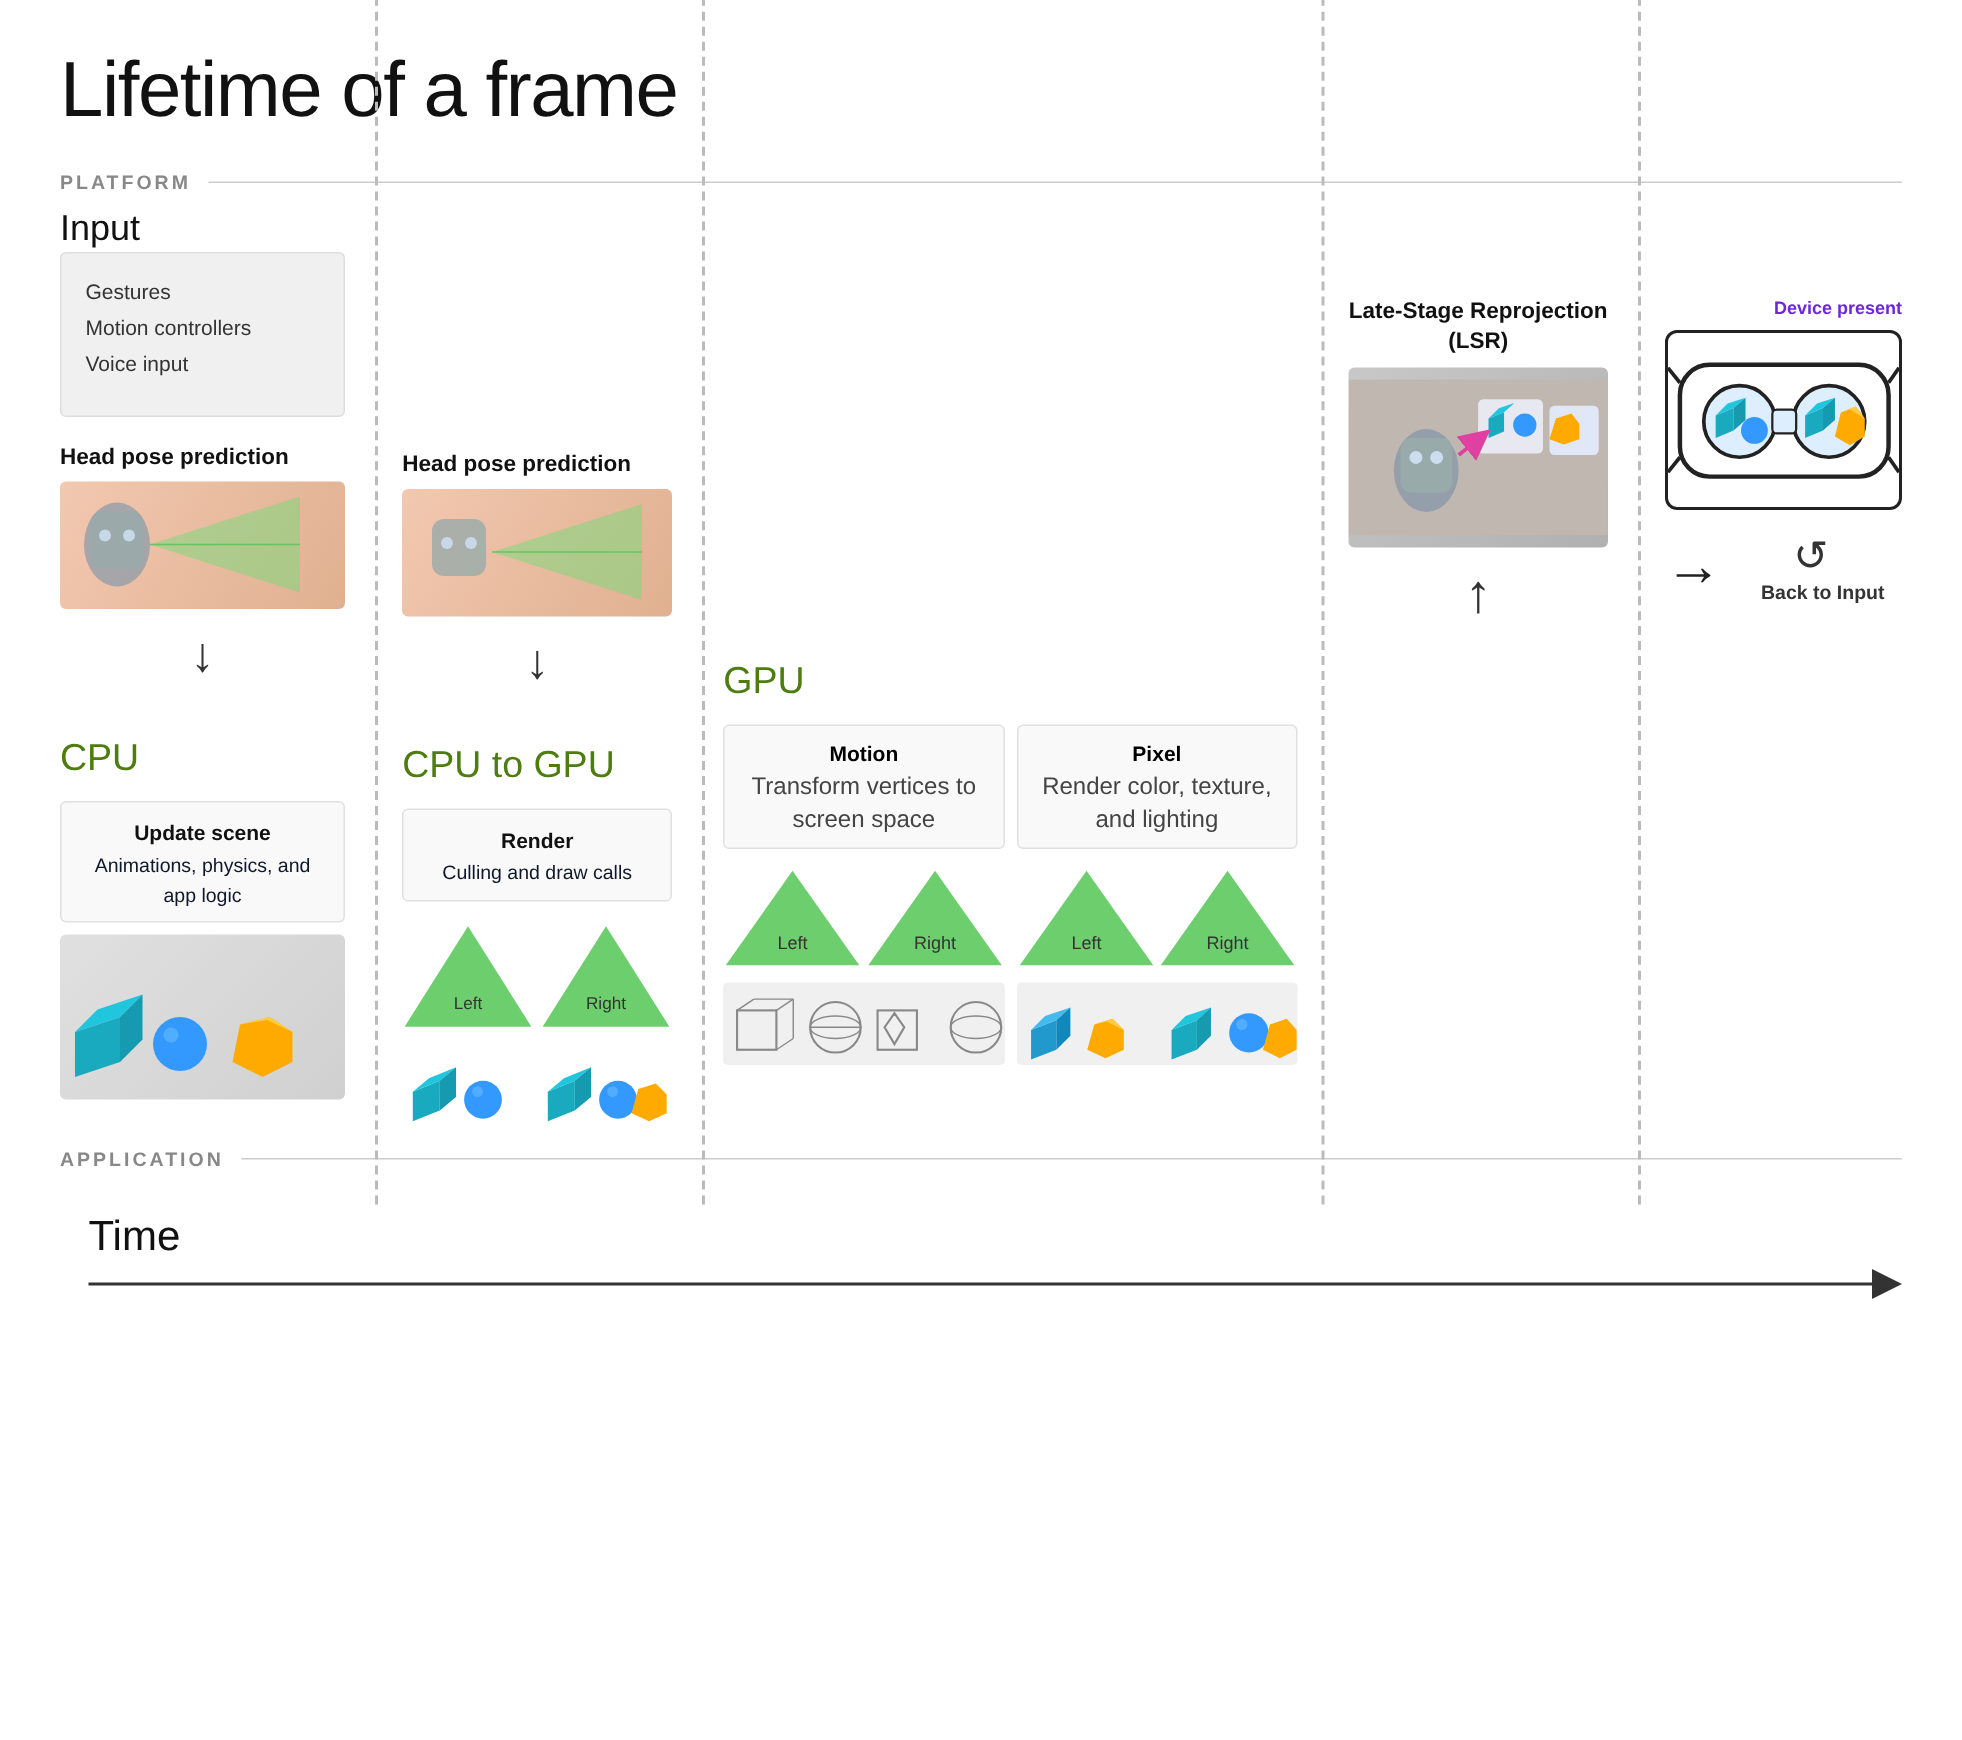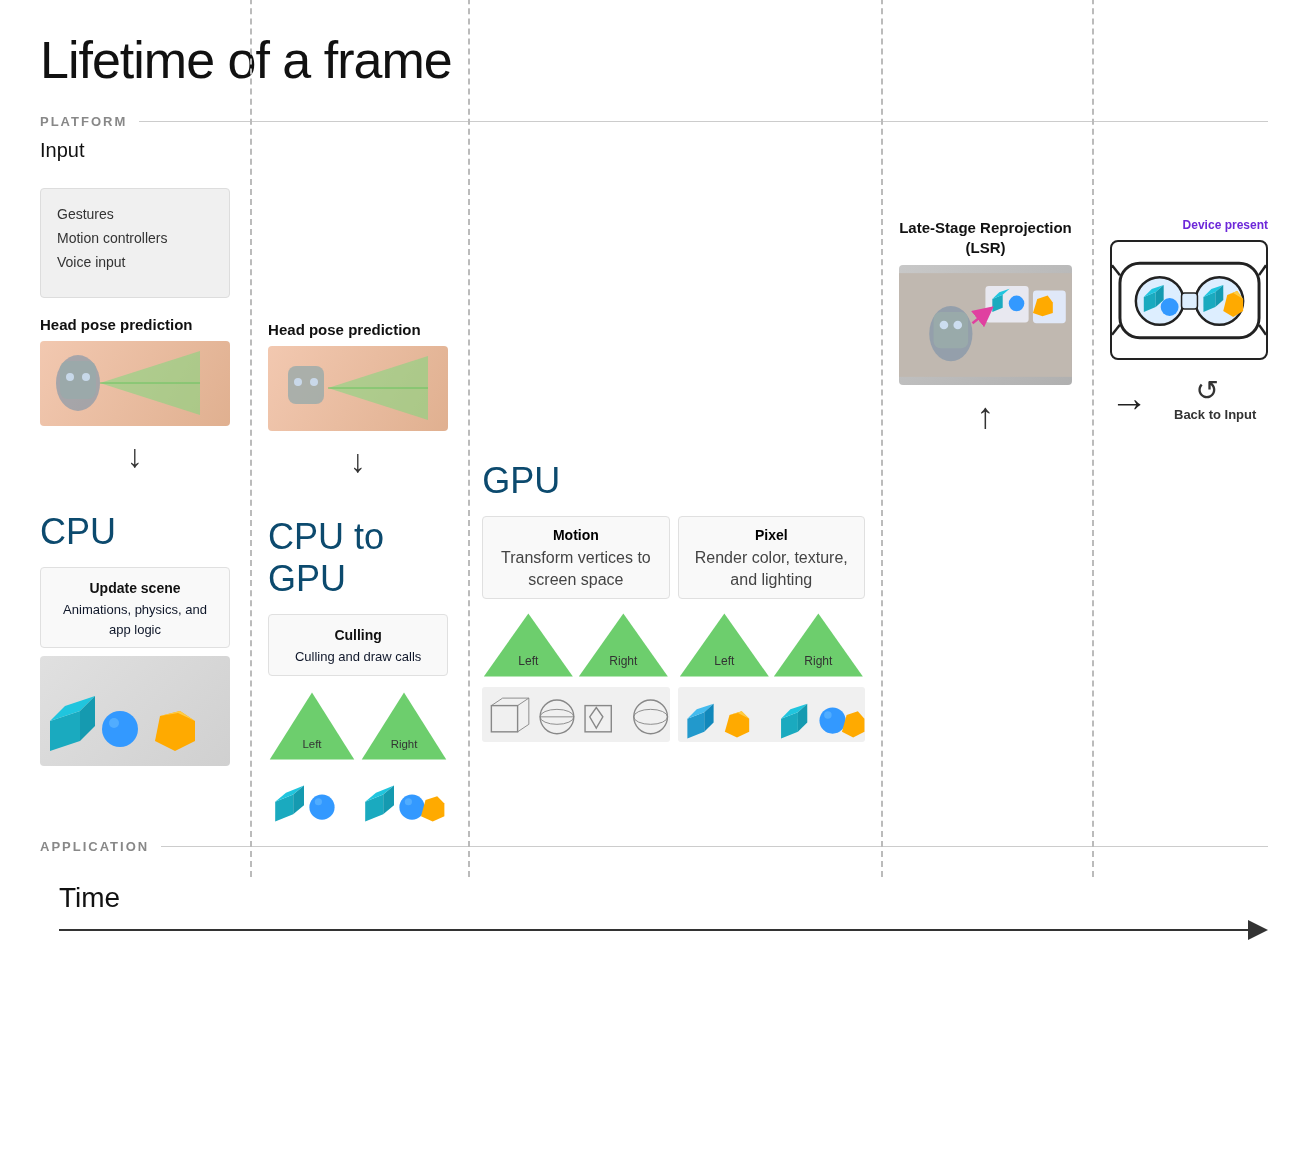--- a/index.html
+++ b/index.html
@@ -32,24 +32,24 @@
       margin-bottom: 10px;
     }
     .section-label::after {
       content: '';
       flex: 1;
       height: 1px;
       background: #ccc;
     }
 
     .sub-title {
-      font-size: 20px;
+      font-size: 24px;
       font-weight: 300;
       color: #111;
-      margin-bottom: 26px;
+      margin-bottom: 1px;
       margin-top: 8px;
     }
 
     
     .input-box {
       background: #f0f0f0;
       border: 1px solid #ddd;
       border-radius: 4px;
       padding: 14px 16px;
       min-height: 110px;
@@ -72,23 +72,23 @@
     .arrow-down {
       text-align: center;
       font-size: 32px;
       color: #333;
       margin: 12px 0;
       display: block;
     }
 
     
     .col-title {
-      font-size: 36px;
+      font-size: 25px;
       font-weight: 300;
-      color: #0c4a6e;
+      color: #4d7c0f;
       margin-bottom: 14px;
       margin-top: 6px;
     }
 
     
     .stage-box {
       background: #f9f9f9;
       border: 1px solid #e0e0e0;
       border-radius: 4px;
       padding: 12px 16px 8px;
@@ -291,21 +291,21 @@
       </svg>
     </div>
 
     <span class="arrow-down">↓</span>
 
     <div style="height:18px;"></div>
 
     <div class="col-title">CPU to GPU</div>
 
     <div class="stage-box">
-      <div class="stage-box-title">Culling</div>
+      <div class="stage-box-title">Render</div>
       <div class="stage-box-desc">Culling and draw calls</div>
     </div>
 
     <div style="display:flex; gap:4px; margin-top:10px;">
       <div style="flex:1; position:relative;">
         <svg width="100%" height="80" viewBox="0 0 100 80">
           <polygon points="50,2 98,78 2,78" fill="#6dce6d"></polygon>
           <text x="50" y="65" text-anchor="middle" font-size="13" font-weight="500" fill="#333">Left</text>
         </svg>
       </div>

